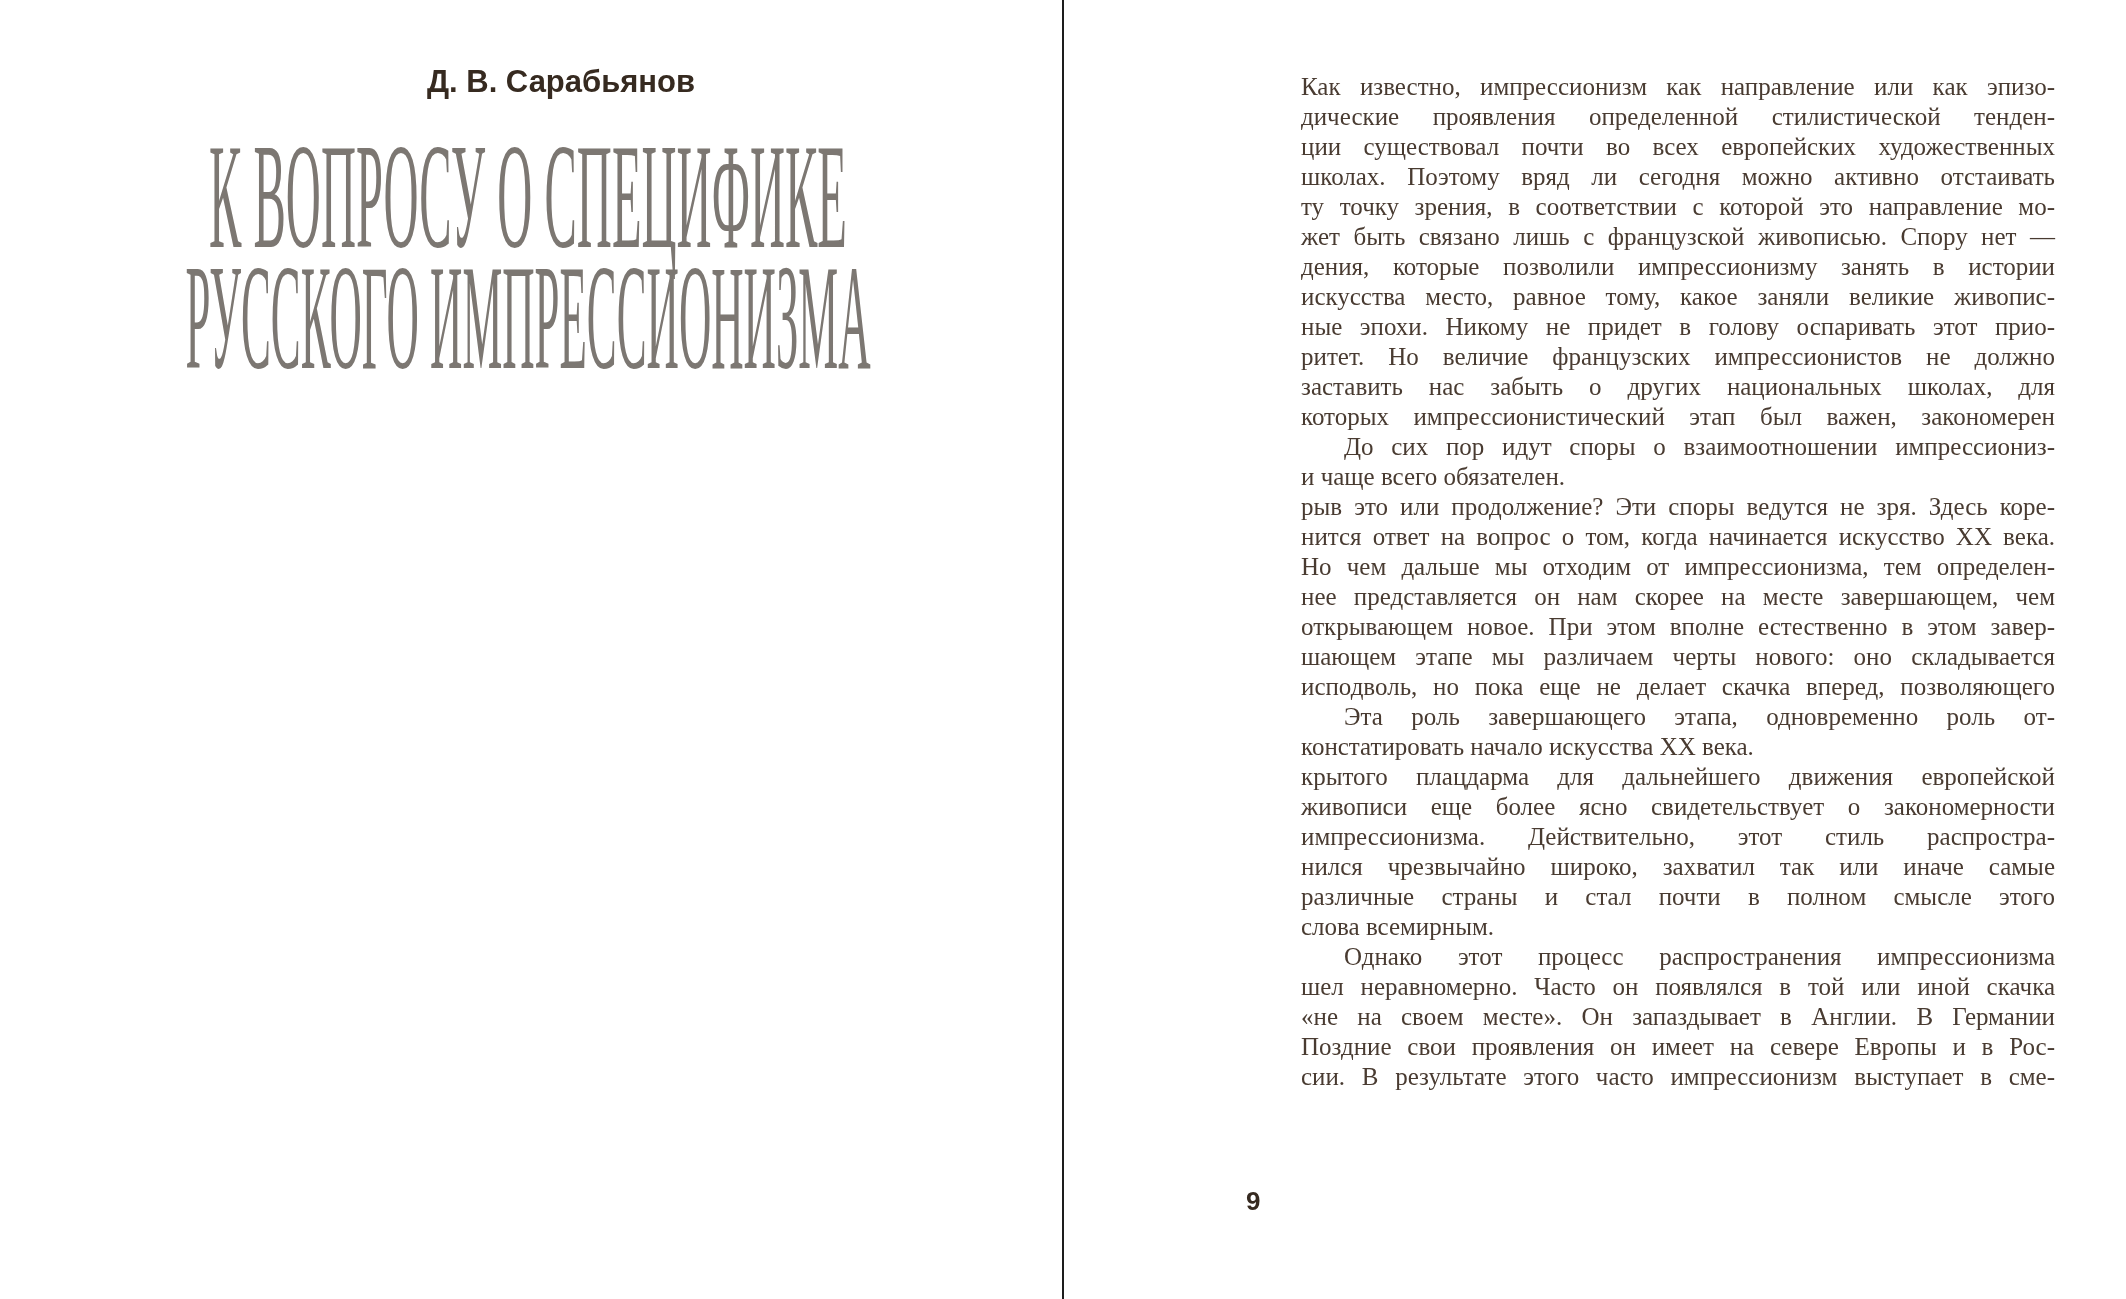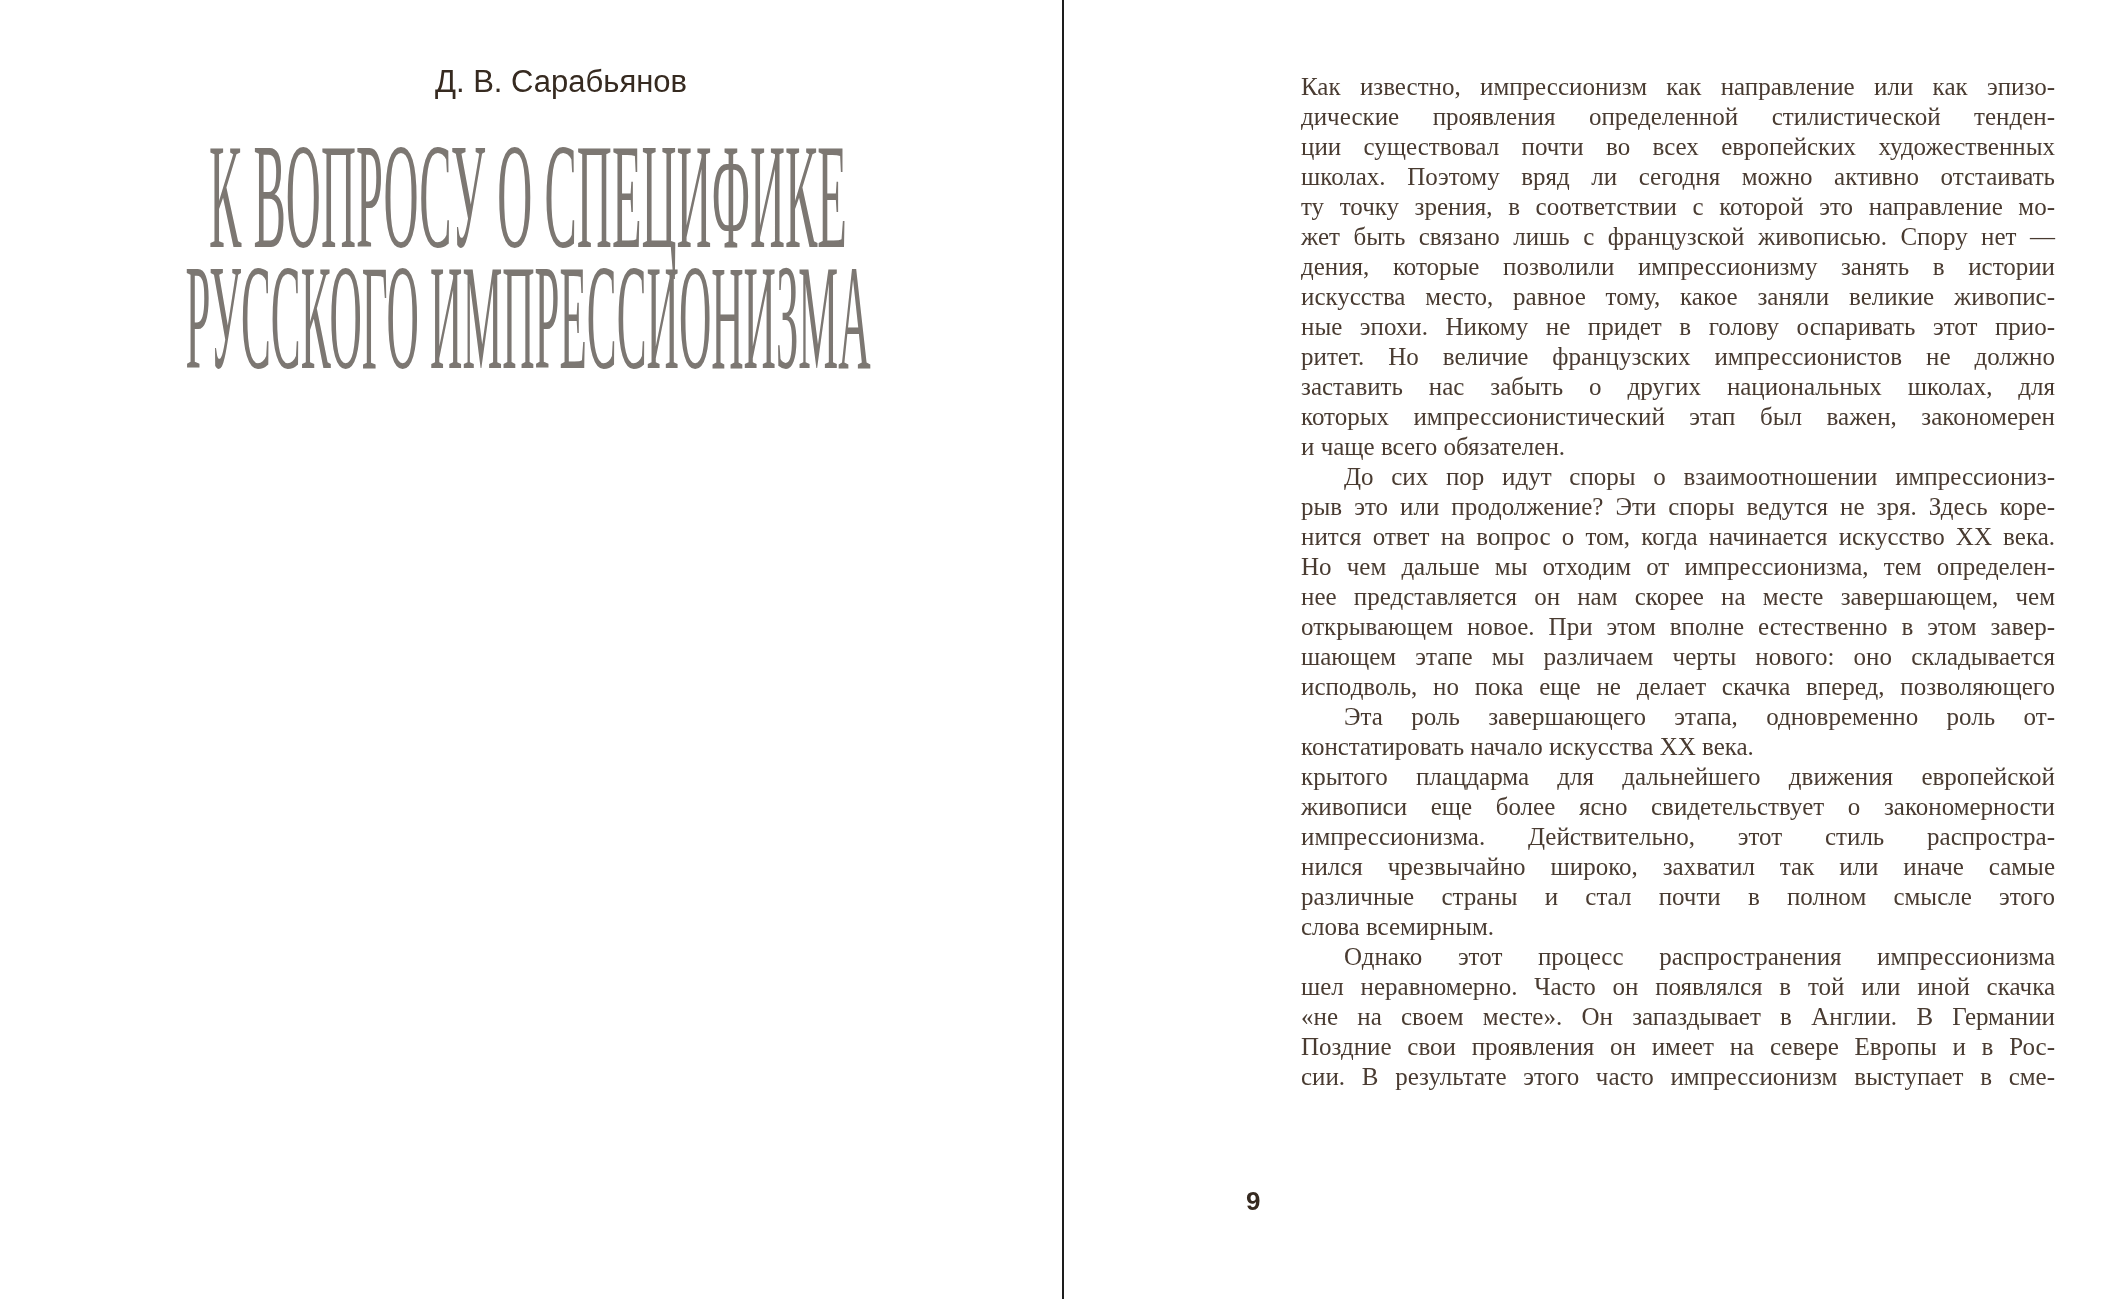--- a/index.html
+++ b/index.html
@@ -17,21 +17,21 @@
     width: 2px; height: 1299px;
     background: var(--divider, #1d1d1d);
   }
 
   
   .page.left { position: absolute; left: 0; top: 0; width: 1063px; height: 1299px; }
   .author {
     position: absolute; top: 66px; left: 0; width: 1122px;
     text-align: center;
     font-family: "Liberation Sans", sans-serif;
-    font-weight: normal;
+    font-weight: bold;
     font-size: 31px; line-height: 1;
     color: var(--heading_text, #362a20);
   }
   .title-block { position: absolute; left: 0; top: 0; }
   .title-line {
     font-family: "Liberation Serif", serif;
     font-size: 150px;
     fill: var(--title_text, #7c7772);
   }
 
@@ -80,22 +80,22 @@
         <div class="line">ции существовал почти во всех европейских художественных</div>
         <div class="line">школах. Поэтому вряд ли сегодня можно активно отстаивать</div>
         <div class="line">ту точку зрения, в соответствии с которой это направление мо-</div>
         <div class="line">жет быть связано лишь с французской живописью. Спору нет —</div>
         <div class="line">дения, которые позволили импрессионизму занять в истории</div>
         <div class="line">искусства место, равное тому, какое заняли великие живопис-</div>
         <div class="line">ные эпохи. Никому не придет в голову оспаривать этот прио-</div>
         <div class="line">ритет. Но величие французских импрессионистов не должно</div>
         <div class="line">заставить нас забыть о других национальных школах, для</div>
         <div class="line">которых импрессионистический этап был важен, закономерен</div>
+        <div class="line indent">До сих пор идут споры о взаимоотношении импрессиониз-</div>
         <div class="line end">и чаще всего обязателен.</div>
-        <div class="line indent">До сих пор идут споры о взаимоотношении импрессиониз-</div>
         <div class="line">рыв это или продолжение? Эти споры ведутся не зря. Здесь коре-</div>
         <div class="line">нится ответ на вопрос о том, когда начинается искусство XX века.</div>
         <div class="line">Но чем дальше мы отходим от импрессионизма, тем определен-</div>
         <div class="line">нее представляется он нам скорее на месте завершающем, чем</div>
         <div class="line">открывающем новое. При этом вполне естественно в этом завер-</div>
         <div class="line">шающем этапе мы различаем черты нового: оно складывается</div>
         <div class="line">исподволь, но пока еще не делает скачка вперед, позволяющего</div>
         <div class="line indent">Эта роль завершающего этапа, одновременно роль от-</div>
         <div class="line end">констатировать начало искусства XX века.</div>
         <div class="line">крытого плацдарма для дальнейшего движения европейской</div>

